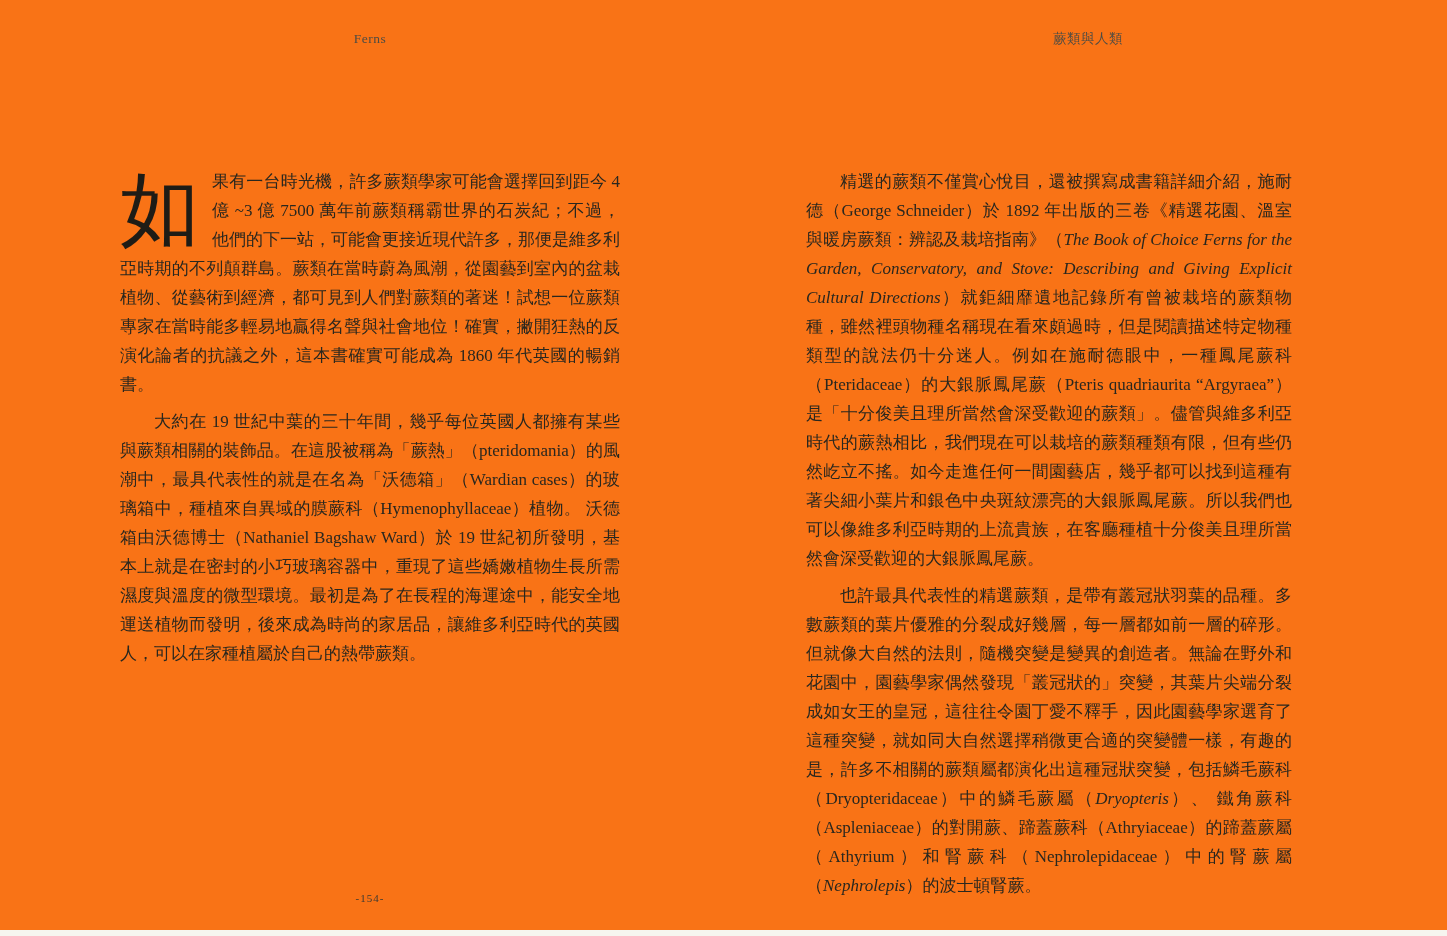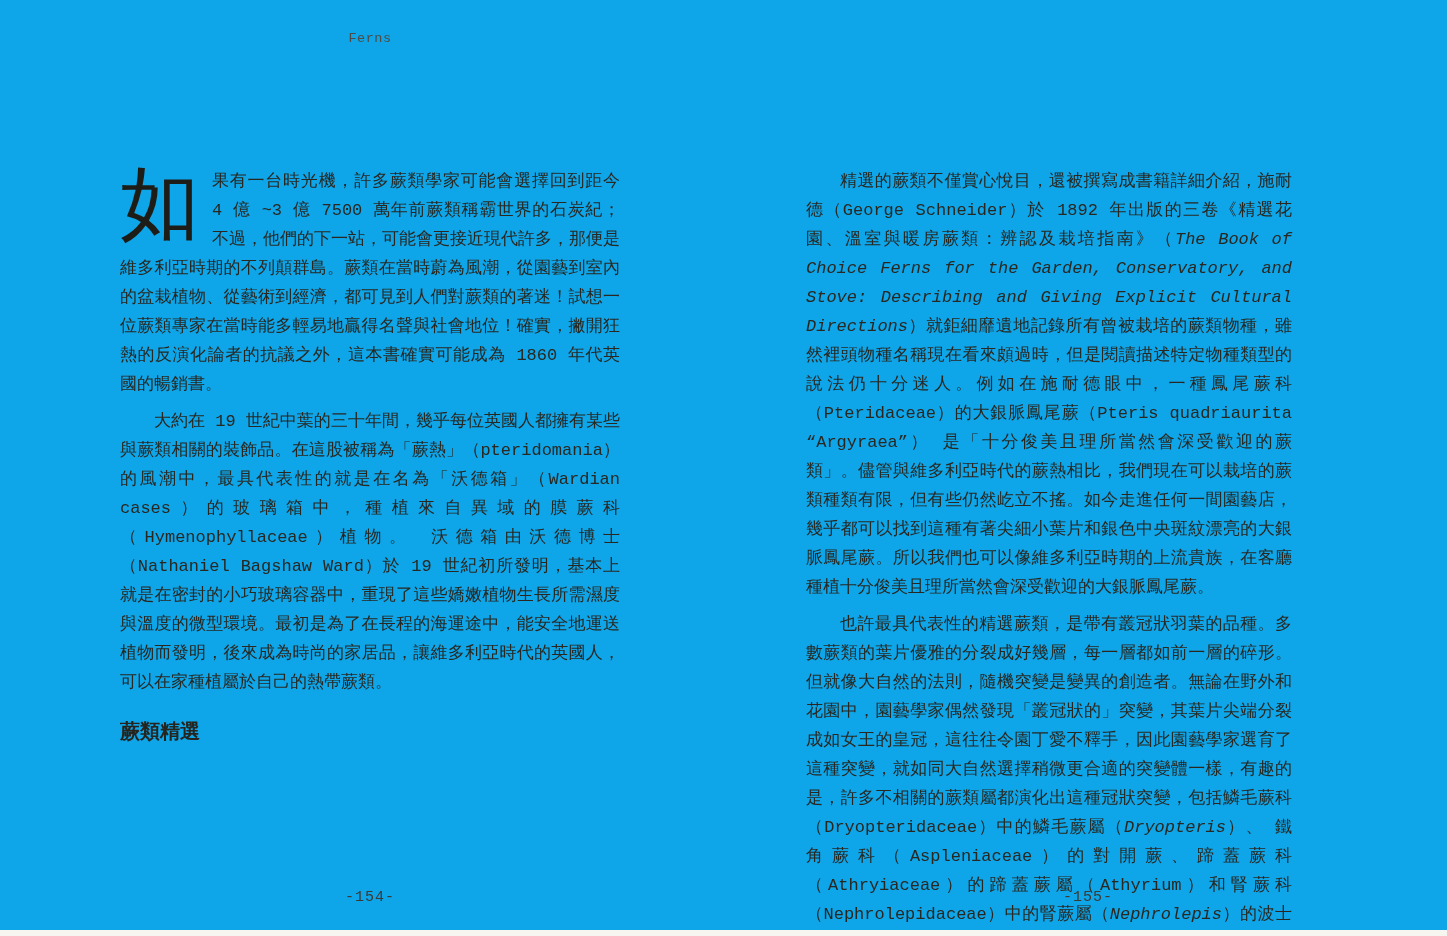--- a/index.html
+++ b/index.html
@@ -4,40 +4,40 @@
 <style>
   html, body {
     margin: 0;
     padding: 0;
     background: #fbf8ea;
   }
   .spread {
     position: relative;
     width: 1447px;
     height: 936px;
-    background: #0ea5e9;
-    font-family: Liberation Mono, monospace;
+    background: #f97316;
+    font-family: Liberation Serif, serif;
     color: #29271f;
     overflow: hidden;
   }
   .running-head {
     position: absolute;
     top: 31px;
     font-size: 13.5px;
     line-height: 16px;
     color: #4e4c44;
     text-align: center;
     letter-spacing: 0.5px;
   }
   .running-head.left  { left: 120px; width: 500px; }
   .running-head.right { left: 845px; width: 486px; }
   .folio {
     position: absolute;
     top: 890px;
-    font-size: 15px;
+    font-size: 11px;
     line-height: 16px;
     color: #3c3a33;
     text-align: center;
     letter-spacing: 1px;
   }
   .folio.left  { left: 120px; width: 500px; }
   .folio.right { left: 845px; width: 486px; }
   .col {
     position: absolute;
     top: 167px;
@@ -77,35 +77,34 @@
     height: 6px;
     background: #f6f5ef;
   }
 </style>
 </head>
 <body>
 
 <div class="spread">
 
   <div class="running-head left">Ferns</div>
+  <div class="running-head right">蕨類與人類</div>
 
   <div class="col left">
     <p class="opening">
       <span class="dropcap">如</span><span>果有一台時光機，許多蕨類學家可能會選擇回到距今 4 億 ~3 億 7500 萬年前蕨類稱霸世界的石炭紀；不過，他們的下一站，可能會更接近現代許多，那便是維多利亞時期的不列顛群島。蕨類在當時蔚為風潮，從園藝到室內的盆栽植物、從藝術到經濟，都可見到人們對蕨類的著迷！試想一位蕨類專家在當時能多輕易地贏得名聲與社會地位！確實，撇開狂熱的反演化論者的抗議之外，這本書確實可能成為 1860 年代英國的暢銷書。</span>
     </p>
     <p>大約在 19 世紀中葉的三十年間，幾乎每位英國人都擁有某些與蕨類相關的裝飾品。在這股被稱為「蕨熱」（pteridomania）的風潮中，最具代表性的就是在名為「沃德箱」（Wardian cases）的玻璃箱中，種植來自異域的膜蕨科（Hymenophyllaceae）植物。 沃德箱由沃德博士（Nathaniel Bagshaw Ward）於 19 世紀初所發明，基本上就是在密封的小巧玻璃容器中，重現了這些嬌嫩植物生長所需濕度與溫度的微型環境。最初是為了在長程的海運途中，能安全地運送植物而發明，後來成為時尚的家居品，讓維多利亞時代的英國人，可以在家種植屬於自己的熱帶蕨類。</p>
-    <div class="section-heading">蕨類精選</div>
   </div>
 
   <div class="col right">
     <p>
       <span>精選的蕨類不僅賞心悅目，還被撰寫成書籍詳細介紹，施耐德（George Schneider）於 1892 年出版的三卷《精選花園、溫室與暖房蕨類：辨認及栽培指南》（</span><span class="italic">The Book of Choice Ferns for the Garden, Conservatory, and Stove: Describing and Giving Explicit Cultural Directions</span><span>）就鉅細靡遺地記錄所有曾被栽培的蕨類物種，雖然裡頭物種名稱現在看來頗過時，但是閱讀描述特定物種類型的說法仍十分迷人。例如在施耐德眼中，一種鳳尾蕨科（Pteridaceae）的大銀脈鳳尾蕨（Pteris quadriaurita “Argyraea”） 是「十分俊美且理所當然會深受歡迎的蕨類」。儘管與維多利亞時代的蕨熱相比，我們現在可以栽培的蕨類種類有限，但有些仍然屹立不搖。如今走進任何一間園藝店，幾乎都可以找到這種有著尖細小葉片和銀色中央斑紋漂亮的大銀脈鳳尾蕨。所以我們也可以像維多利亞時期的上流貴族，在客廳種植十分俊美且理所當然會深受歡迎的大銀脈鳳尾蕨。</span>
     </p>
     <p>
       <span>也許最具代表性的精選蕨類，是帶有叢冠狀羽葉的品種。多數蕨類的葉片優雅的分裂成好幾層，每一層都如前一層的碎形。但就像大自然的法則，隨機突變是變異的創造者。無論在野外和花園中，園藝學家偶然發現「叢冠狀的」突變，其葉片尖端分裂成如女王的皇冠，這往往令園丁愛不釋手，因此園藝學家選育了這種突變，就如同大自然選擇稍微更合適的突變體一樣，有趣的是，許多不相關的蕨類屬都演化出這種冠狀突變，包括鱗毛蕨科（Dryopteridaceae）中的鱗毛蕨屬（</span><span class="italic">Dryopteris</span><span>）、 鐵角蕨科（Aspleniaceae）的對開蕨、蹄蓋蕨科（Athryiaceae）的蹄蓋蕨屬（Athyrium）和腎蕨科（Nephrolepidaceae）中的腎蕨屬（</span><span class="italic">Nephrolepis</span><span>）的波士頓腎蕨。</span>
     </p>
   </div>
 
   <div class="folio left">-154-</div>
-  <div class="folio right">-155-</div>
 
   <div class="bottom-edge"></div>
 </div>
 
 </body></html>

